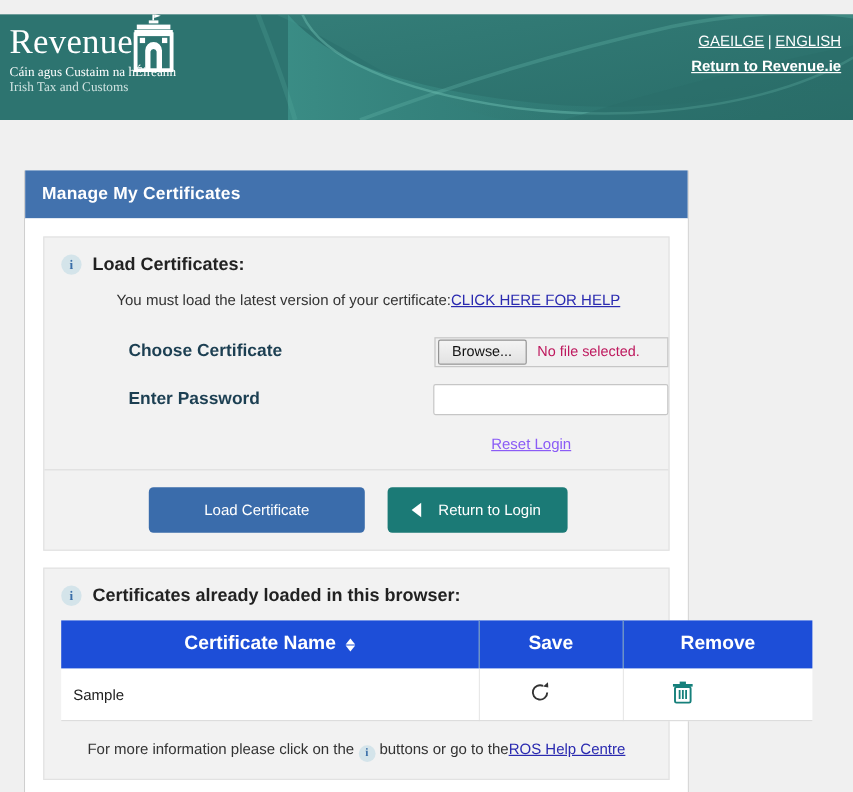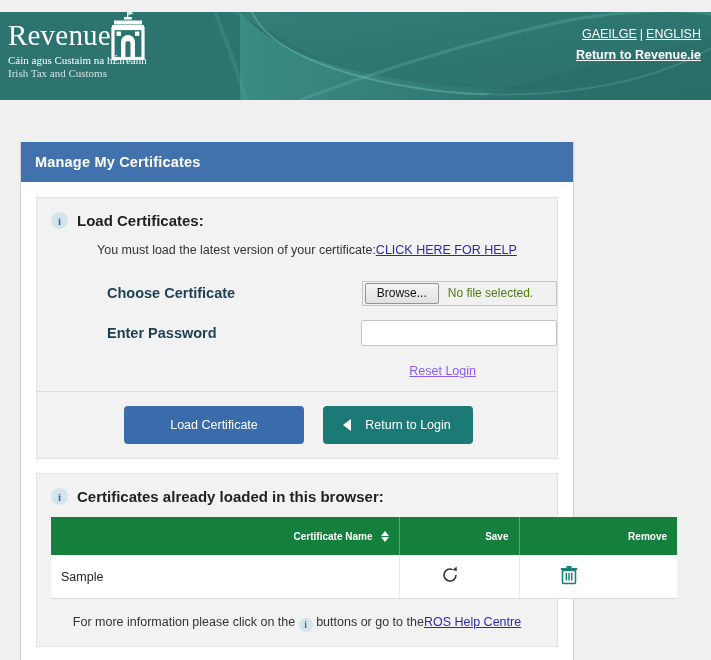--- a/index.html
+++ b/index.html
@@ -152,21 +152,21 @@
     border: 1px solid #949494;
     border-radius: 2px;
     font-size: 12px;
     color: #111111;
     display: inline-flex;
     align-items: center;
     font-family: "Liberation Sans", sans-serif;
   }
   .file-name {
     font-size: 12px;
-    color: #4d7c0f;
+    color: #be185d;
     padding-left: 9px;
   }
   .pass-input {
     width: 222px;
     height: 26px;
     background: #ffffff;
     border: 1px solid #c6c6c6;
     border-radius: 2px;
     padding: 0 5px;
     font-size: 12px;
@@ -216,25 +216,25 @@
 
   
   .panel2 { margin-top: 14px; }
   .tbl {
     width: 626px;
     margin: 4px 0 0 14px;
     border-collapse: collapse;
     background: #ffffff;
   }
   .tbl th {
-    background: #15803d;
+    background: #1d4ed8;
     color: #ffffff;
-    font-size: 10px;
+    font-size: 16px;
     font-weight: bold;
-    text-align: right;
+    text-align: center;
     padding: 11px 10px;
     border-right: 1px solid #6a92c4;
     height: 38px;
   }
   .tbl th:last-child { border-right: none; }
   .tbl td {
     font-size: 12.5px;
     color: #222222;
     padding: 10px;
     border-right: 1px solid #e8e8e8;

